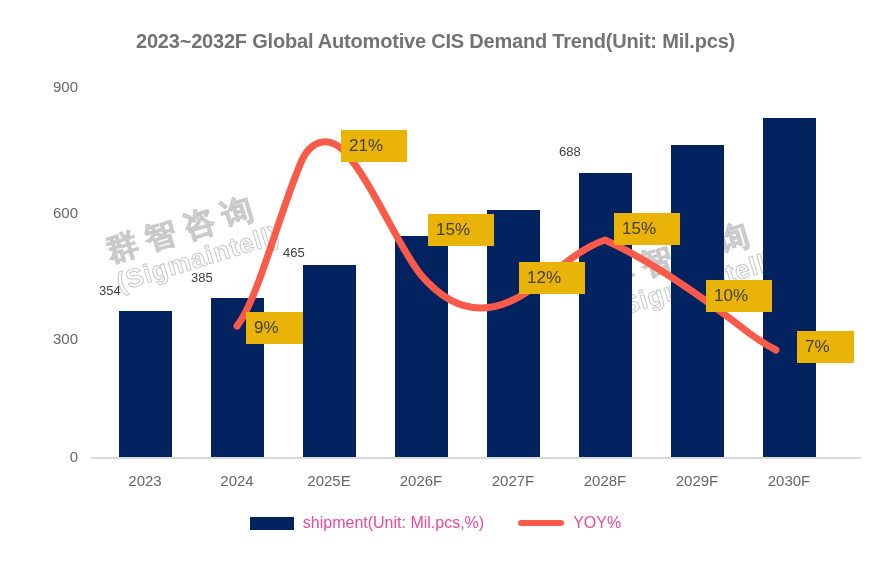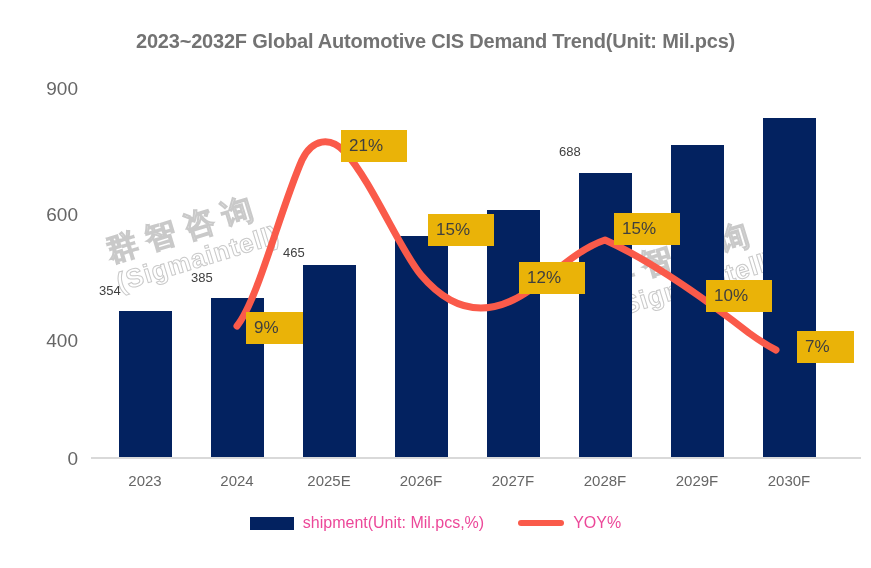--- a/index.html
+++ b/index.html
@@ -16,21 +16,21 @@
     text-align:center;
     font-size:20px;font-weight:bold;color:#737373;
     letter-spacing:-0.2px;
     white-space:nowrap;
   }
 
   
   .plot{position:absolute;left:0;top:0;width:871px;height:568px;}
 
   .axis-label{
-    position:absolute;font-size:19px;color:#666;white-space:nowrap;
+    position:absolute;font-size:15px;color:#666;white-space:nowrap;
   }
   .y-label{text-align:right;width:50px;}
   .x-label{text-align:center;width:92px;font-size:15px;color:#666;}
 
   .baseline{
     position:absolute;left:91px;top:457px;width:770px;height:2px;
     background:#d9d9d9;
   }
 
   
@@ -80,21 +80,21 @@
 <body>
 
 <div id="chart-root">
 
   <div class="chart-title">2023~2032F Global Automotive CIS Demand Trend(Unit: Mil.pcs)</div>
 
   <div class="plot">
 
     <div class="axis-label y-label" style="left:28px;top:78px;">900</div>
     <div class="axis-label y-label" style="left:28px;top:204px;">600</div>
-    <div class="axis-label y-label" style="left:28px;top:330px;">400</div>
+    <div class="axis-label y-label" style="left:28px;top:330px;">300</div>
     <div class="axis-label y-label" style="left:28px;top:448px;">0</div>
 
     <div class="baseline"></div>
 
     <div class="watermark" style="left:108px;top:206px;">
       <div class="wm-cn">群智咨询</div>
       <div class="wm-en">(Sigmaintell)</div>
     </div>
     <div class="watermark" style="left:604px;top:232px;">
       <div class="wm-cn">群智咨询</div>

